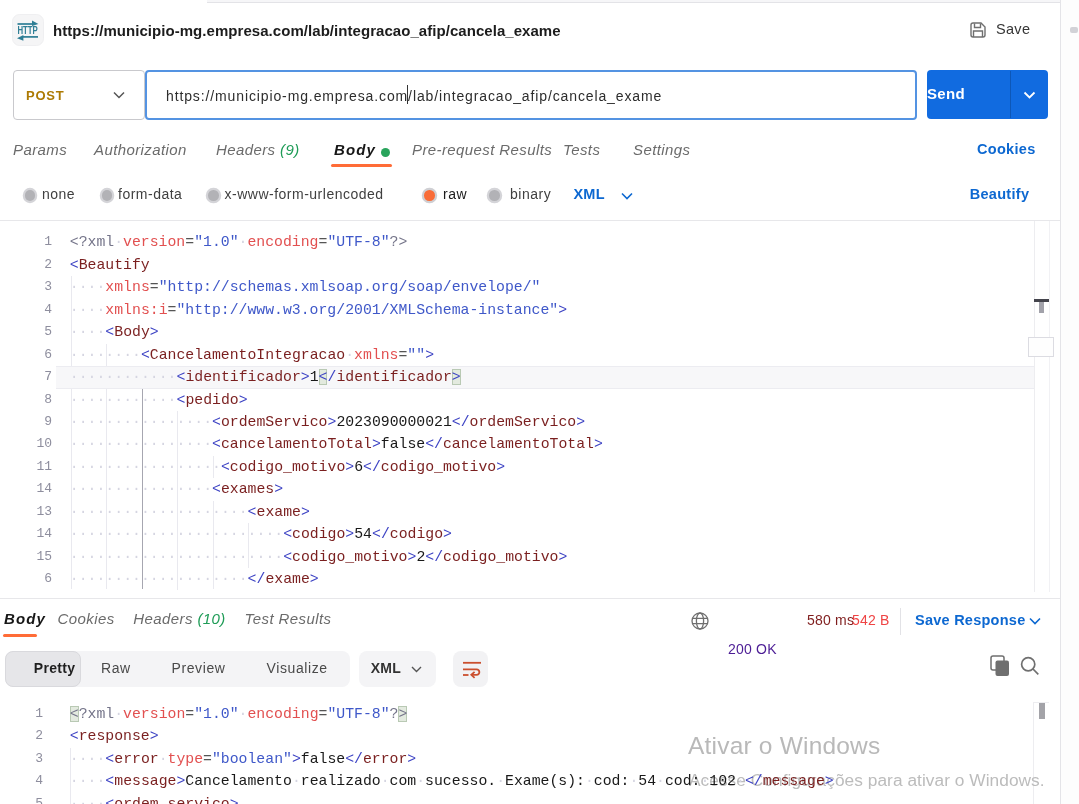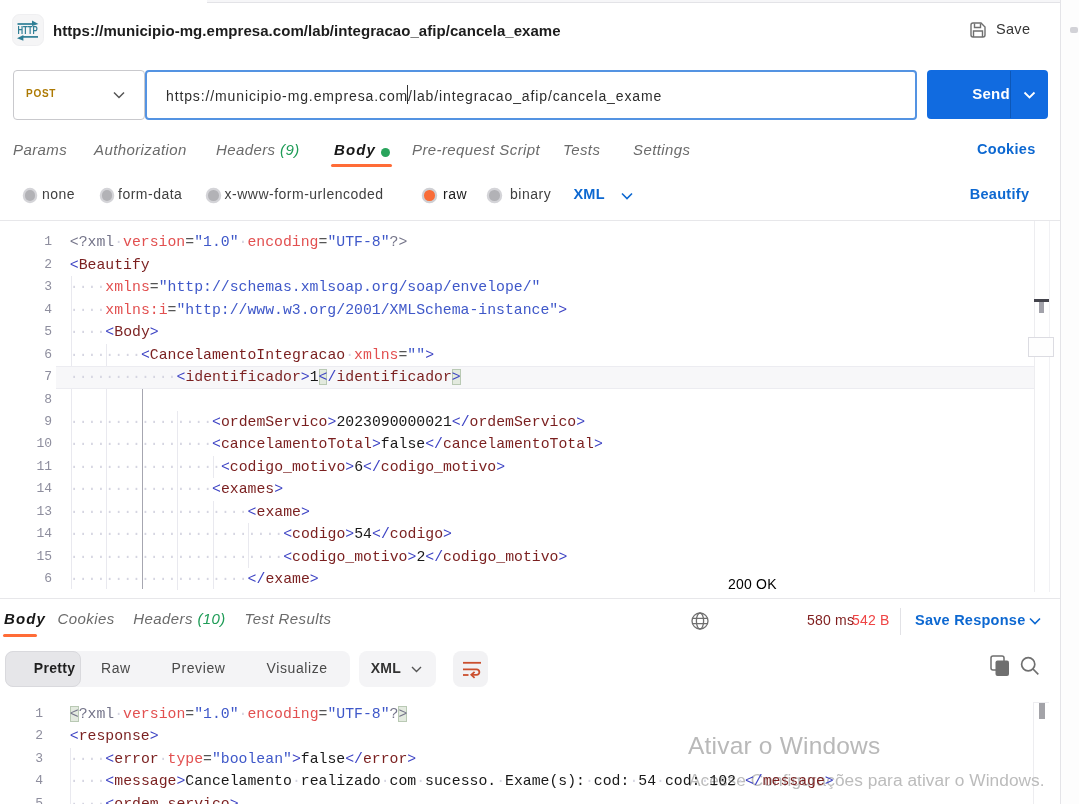--- a/index.html
+++ b/index.html
@@ -46,40 +46,40 @@
 </svg>
 <div class="abs" style="left:53px;top:21.5px;font-size:15px;font-weight:bold;color:#1c1c1c;letter-spacing:0.05px">https://municipio-mg.empresa.com/lab/integracao_afip/cancela_exame</div>
 <svg class="abs" style="left:969px;top:21px" width="18" height="18" viewBox="0 0 18 18" fill="none" stroke="#6f6f6f" stroke-width="1.4">
   <path d="M2 4 a2 2 0 0 1 2-2 H12 L16 6 V14 a2 2 0 0 1 -2 2 H4 a2 2 0 0 1 -2-2 Z"></path>
   <path d="M5.5 2.4 V6.5 H11.5 V2.4"></path>
   <path d="M4.5 16 V10 H13.5 V16"></path>
 </svg>
 <div class="abs" style="left:996px;top:21px;font-size:14.5px;letter-spacing:0.3px;color:#363636">Save</div>
 
 <div class="abs" style="left:13px;top:70px;width:132px;height:50px;border:1px solid #c9c9cd;border-radius:4px;background:#fff"></div>
-<div class="abs" style="left:26px;top:87.5px;font-size:10px;font-weight:bold;color:#ad7a03;letter-spacing:0.75px">POST</div>
+<div class="abs" style="left:26px;top:87.5px;font-size:13px;font-weight:bold;color:#ad7a03;letter-spacing:0.75px">POST</div>
 <svg class="abs" style="left:112px;top:90px" width="14" height="10" viewBox="0 0 14 10" fill="none" stroke="#555" stroke-width="1.5">
       <path d="M2 2.5 L7 7.5 L12 2.5"></path>
     </svg>
 <div class="abs" style="left:145px;top:70px;width:772px;height:50px;border:2px solid #5493e2;border-radius:4px;background:#fff"></div>
 <div class="abs" style="left:166px;top:87.5px;font-size:14px;letter-spacing:0.88px;color:#2d2d2d">https://municipio-mg.empresa.com/lab/integracao_afip/cancela_exame</div>
 <div class="abs" style="left:406.5px;top:85px;width:1.4px;height:19px;background:#333"></div>
 <div class="abs" style="left:927px;top:70px;width:121px;height:49px;background:#116be0;border-radius:4px"></div>
-<div class="abs" style="left:927px;top:85px;width:83px;text-align:right;font-size:15px;font-weight:bold;color:#fff;letter-spacing:0.3px">Send</div>
+<div class="abs" style="left:927px;top:85px;width:83px;text-align:left;font-size:15px;font-weight:bold;color:#fff;letter-spacing:0.3px">Send</div>
 <div class="abs" style="left:1010px;top:71px;width:1px;height:47px;background:rgba(0,0,0,0.18)"></div>
 <svg class="abs" style="left:1022px;top:90px" width="15" height="10" viewBox="0 0 15 10" fill="none" stroke="#fff" stroke-width="1.8">
       <path d="M2.5 2.5 L7.5 7.5 L12.5 2.5"></path>
     </svg>
 
 <div class="tabtxt" style="left:13px;top:140.7px">Params</div>
 <div class="tabtxt" style="left:94px;top:140.7px">Authorization</div>
 <div class="tabtxt" style="left:216px;top:140.7px">Headers <span class="grn">(9)</span></div>
 <div class="tabtxt" style="left:334px;top:140.7px;color:#171717;font-weight:bold;letter-spacing:1.1px">Body</div>
 <div class="abs" style="left:381.4px;top:148.3px;width:9px;height:9px;border-radius:50%;background:#29a45c"></div>
-<div class="tabtxt" style="left:412px;top:140.7px">Pre-request Script</div>
+<div class="tabtxt" style="left:412px;top:140.7px">Pre-request Results</div>
 <div class="tabtxt" style="left:563px;top:140.7px">Tests</div>
 <div class="tabtxt" style="left:633px;top:140.7px">Settings</div>
 <div class="abs" style="left:331px;top:164px;width:61px;height:2.8px;background:#ff6c37;border-radius:2px"></div>
 <div class="abs blue" style="left:977px;top:140.5px;font-size:14.5px;letter-spacing:0.3px">Cookies</div>
 
 <div class="radio" style="left:24.7px;top:190.2px"></div>
 <div class="lbl" style="left:42px;top:185.9px">none</div>
 <div class="radio" style="left:101.7px;top:190.2px"></div>
 <div class="lbl" style="left:118px;top:185.9px">form-data</div>
 <div class="radio" style="left:208.2px;top:190.2px"></div>
@@ -112,20 +112,21 @@
     <div class="cl" style="top:276.3px;left:69.8px"><i class="w">·</i><i class="w">·</i><i class="w">·</i><i class="w">·</i><span class="a">xmlns</span><span class="q">=</span><span class="s">"http://schemas.xmlsoap.org/soap/envelope/"</span></div>
     <div class="ln" style="top:298.8px;width:52px">4</div>
     <div class="cl" style="top:298.8px;left:69.8px"><i class="w">·</i><i class="w">·</i><i class="w">·</i><i class="w">·</i><span class="a">xmlns:i</span><span class="q">=</span><span class="s">"http://www.w3.org/2001/XMLSchema-instance"</span><span class="d">&gt;</span></div>
     <div class="ln" style="top:321.2px;width:52px">5</div>
     <div class="cl" style="top:321.2px;left:69.8px"><i class="w">·</i><i class="w">·</i><i class="w">·</i><i class="w">·</i><span class="d">&lt;</span><span class="t">Body</span><span class="d">&gt;</span></div>
     <div class="ln" style="top:343.6px;width:52px">6</div>
     <div class="cl" style="top:343.6px;left:69.8px"><i class="w">·</i><i class="w">·</i><i class="w">·</i><i class="w">·</i><i class="w">·</i><i class="w">·</i><i class="w">·</i><i class="w">·</i><span class="d">&lt;</span><span class="t">CancelamentoIntegracao</span><i class="w">·</i><span class="a">xmlns</span><span class="q">=</span><span class="s">""</span><span class="d">&gt;</span></div>
     <div class="ln" style="top:366.1px;width:52px">7</div>
     <div class="cl" style="top:366.1px;left:69.8px"><i class="w">·</i><i class="w">·</i><i class="w">·</i><i class="w">·</i><i class="w">·</i><i class="w">·</i><i class="w">·</i><i class="w">·</i><i class="w">·</i><i class="w">·</i><i class="w">·</i><i class="w">·</i><span class="d">&lt;</span><span class="t">identificador</span><span class="d">&gt;</span><span class="c">1</span><span class="hl d">&lt;</span><span class="d">/</span><span class="t">identificador</span><span class="hl d">&gt;</span></div>
     <div class="ln" style="top:388.6px;width:52px">8</div>
+    <div class="cl" style="top:388.6px;left:69.8px"><i class="w">·</i><i class="w">·</i><i class="w">·</i><i class="w">·</i><i class="w">·</i><i class="w">·</i><i class="w">·</i><i class="w">·</i><i class="w">·</i><i class="w">·</i><i class="w">·</i><i class="w">·</i><span class="d">&lt;</span><span class="t">pedido</span><span class="d">&gt;</span></div>
     <div class="ln" style="top:411.0px;width:52px">9</div>
     <div class="cl" style="top:411.0px;left:69.8px"><i class="w">·</i><i class="w">·</i><i class="w">·</i><i class="w">·</i><i class="w">·</i><i class="w">·</i><i class="w">·</i><i class="w">·</i><i class="w">·</i><i class="w">·</i><i class="w">·</i><i class="w">·</i><i class="w">·</i><i class="w">·</i><i class="w">·</i><i class="w">·</i><span class="d">&lt;</span><span class="t">ordemServico</span><span class="d">&gt;</span><span class="c">2023090000021</span><span class="d">&lt;/</span><span class="t">ordemServico</span><span class="d">&gt;</span></div>
     <div class="ln" style="top:433.4px;width:52px">10</div>
     <div class="cl" style="top:433.4px;left:69.8px"><i class="w">·</i><i class="w">·</i><i class="w">·</i><i class="w">·</i><i class="w">·</i><i class="w">·</i><i class="w">·</i><i class="w">·</i><i class="w">·</i><i class="w">·</i><i class="w">·</i><i class="w">·</i><i class="w">·</i><i class="w">·</i><i class="w">·</i><i class="w">·</i><span class="d">&lt;</span><span class="t">cancelamentoTotal</span><span class="d">&gt;</span><span class="c">false</span><span class="d">&lt;/</span><span class="t">cancelamentoTotal</span><span class="d">&gt;</span></div>
     <div class="ln" style="top:455.9px;width:52px">11</div>
     <div class="cl" style="top:455.9px;left:69.8px"><i class="w">·</i><i class="w">·</i><i class="w">·</i><i class="w">·</i><i class="w">·</i><i class="w">·</i><i class="w">·</i><i class="w">·</i><i class="w">·</i><i class="w">·</i><i class="w">·</i><i class="w">·</i><i class="w">·</i><i class="w">·</i><i class="w">·</i><i class="w">·</i><i class="w">·</i><span class="d">&lt;</span><span class="t">codigo_motivo</span><span class="d">&gt;</span><span class="c">6</span><span class="d">&lt;/</span><span class="t">codigo_motivo</span><span class="d">&gt;</span></div>
     <div class="ln" style="top:478.4px;width:52px">14</div>
     <div class="cl" style="top:478.4px;left:69.8px"><i class="w">·</i><i class="w">·</i><i class="w">·</i><i class="w">·</i><i class="w">·</i><i class="w">·</i><i class="w">·</i><i class="w">·</i><i class="w">·</i><i class="w">·</i><i class="w">·</i><i class="w">·</i><i class="w">·</i><i class="w">·</i><i class="w">·</i><i class="w">·</i><span class="d">&lt;</span><span class="t">exames</span><span class="d">&gt;</span></div>
     <div class="ln" style="top:500.8px;width:52px">13</div>
     <div class="cl" style="top:500.8px;left:69.8px"><i class="w">·</i><i class="w">·</i><i class="w">·</i><i class="w">·</i><i class="w">·</i><i class="w">·</i><i class="w">·</i><i class="w">·</i><i class="w">·</i><i class="w">·</i><i class="w">·</i><i class="w">·</i><i class="w">·</i><i class="w">·</i><i class="w">·</i><i class="w">·</i><i class="w">·</i><i class="w">·</i><i class="w">·</i><i class="w">·</i><span class="d">&lt;</span><span class="t">exame</span><span class="d">&gt;</span></div>
@@ -145,21 +146,21 @@
 <div class="tabtxt" style="left:4px;top:609.7px;color:#171717;font-weight:bold;letter-spacing:1.1px">Body</div>
 <div class="tabtxt" style="left:57.6px;top:609.7px">Cookies</div>
 <div class="tabtxt" style="left:133.3px;top:609.7px">Headers <span class="grn">(10)</span></div>
 <div class="tabtxt" style="left:244.6px;top:609.7px">Test Results</div>
 <div class="abs" style="left:3px;top:634.4px;width:34px;height:3px;background:#ff6c37;border-radius:2px"></div>
 <svg class="abs" style="left:690px;top:611px" width="20" height="20" viewBox="0 0 20 20" fill="none" stroke="#6f6f6f" stroke-width="1.3">
   <circle cx="10" cy="10" r="8"></circle>
       <ellipse cx="10" cy="10" rx="3.6" ry="8"></ellipse>
   <path d="M2.5 7.4 H17.5 M2.5 12.6 H17.5"></path>
 </svg>
-<div class="tb2" style="left:728px;top:576px;color:#000000;letter-spacing:0.2px">200 OK</div>
+<div class="tb2" style="left:728px;top:641px;color:#4c1d95;letter-spacing:0.2px">200 OK</div>
 <div class="tb2" style="left:807px;top:612px;color:#7f1d1d;letter-spacing:0.2px">580 ms</div>
 <div class="tb2" style="left:852px;top:612px;color:#ef4444;letter-spacing:0.2px">542 B</div>
 <div class="abs" style="left:900px;top:608px;width:1px;height:27px;background:#e2e2e6"></div>
 <div class="abs blue" style="left:915px;top:611.5px;font-size:14.5px;letter-spacing:0.25px">Save Response</div>
 <svg class="abs" style="left:1028px;top:617px" width="14" height="9" viewBox="0 0 14 9" fill="none" stroke="#0d68d1" stroke-width="1.6">
       <path d="M2 1.5 L7 6.5 L12 1.5"></path>
     </svg>
 
 <div class="abs" style="left:4.6px;top:650.5px;width:345.4px;height:36.5px;background:#f4f4f6;border-radius:8px"></div>
 <div class="abs" style="left:4.6px;top:650.5px;width:76.5px;height:36.5px;background:#e6e6e9;border:1px solid #d9d9dd;border-radius:8px"></div>

